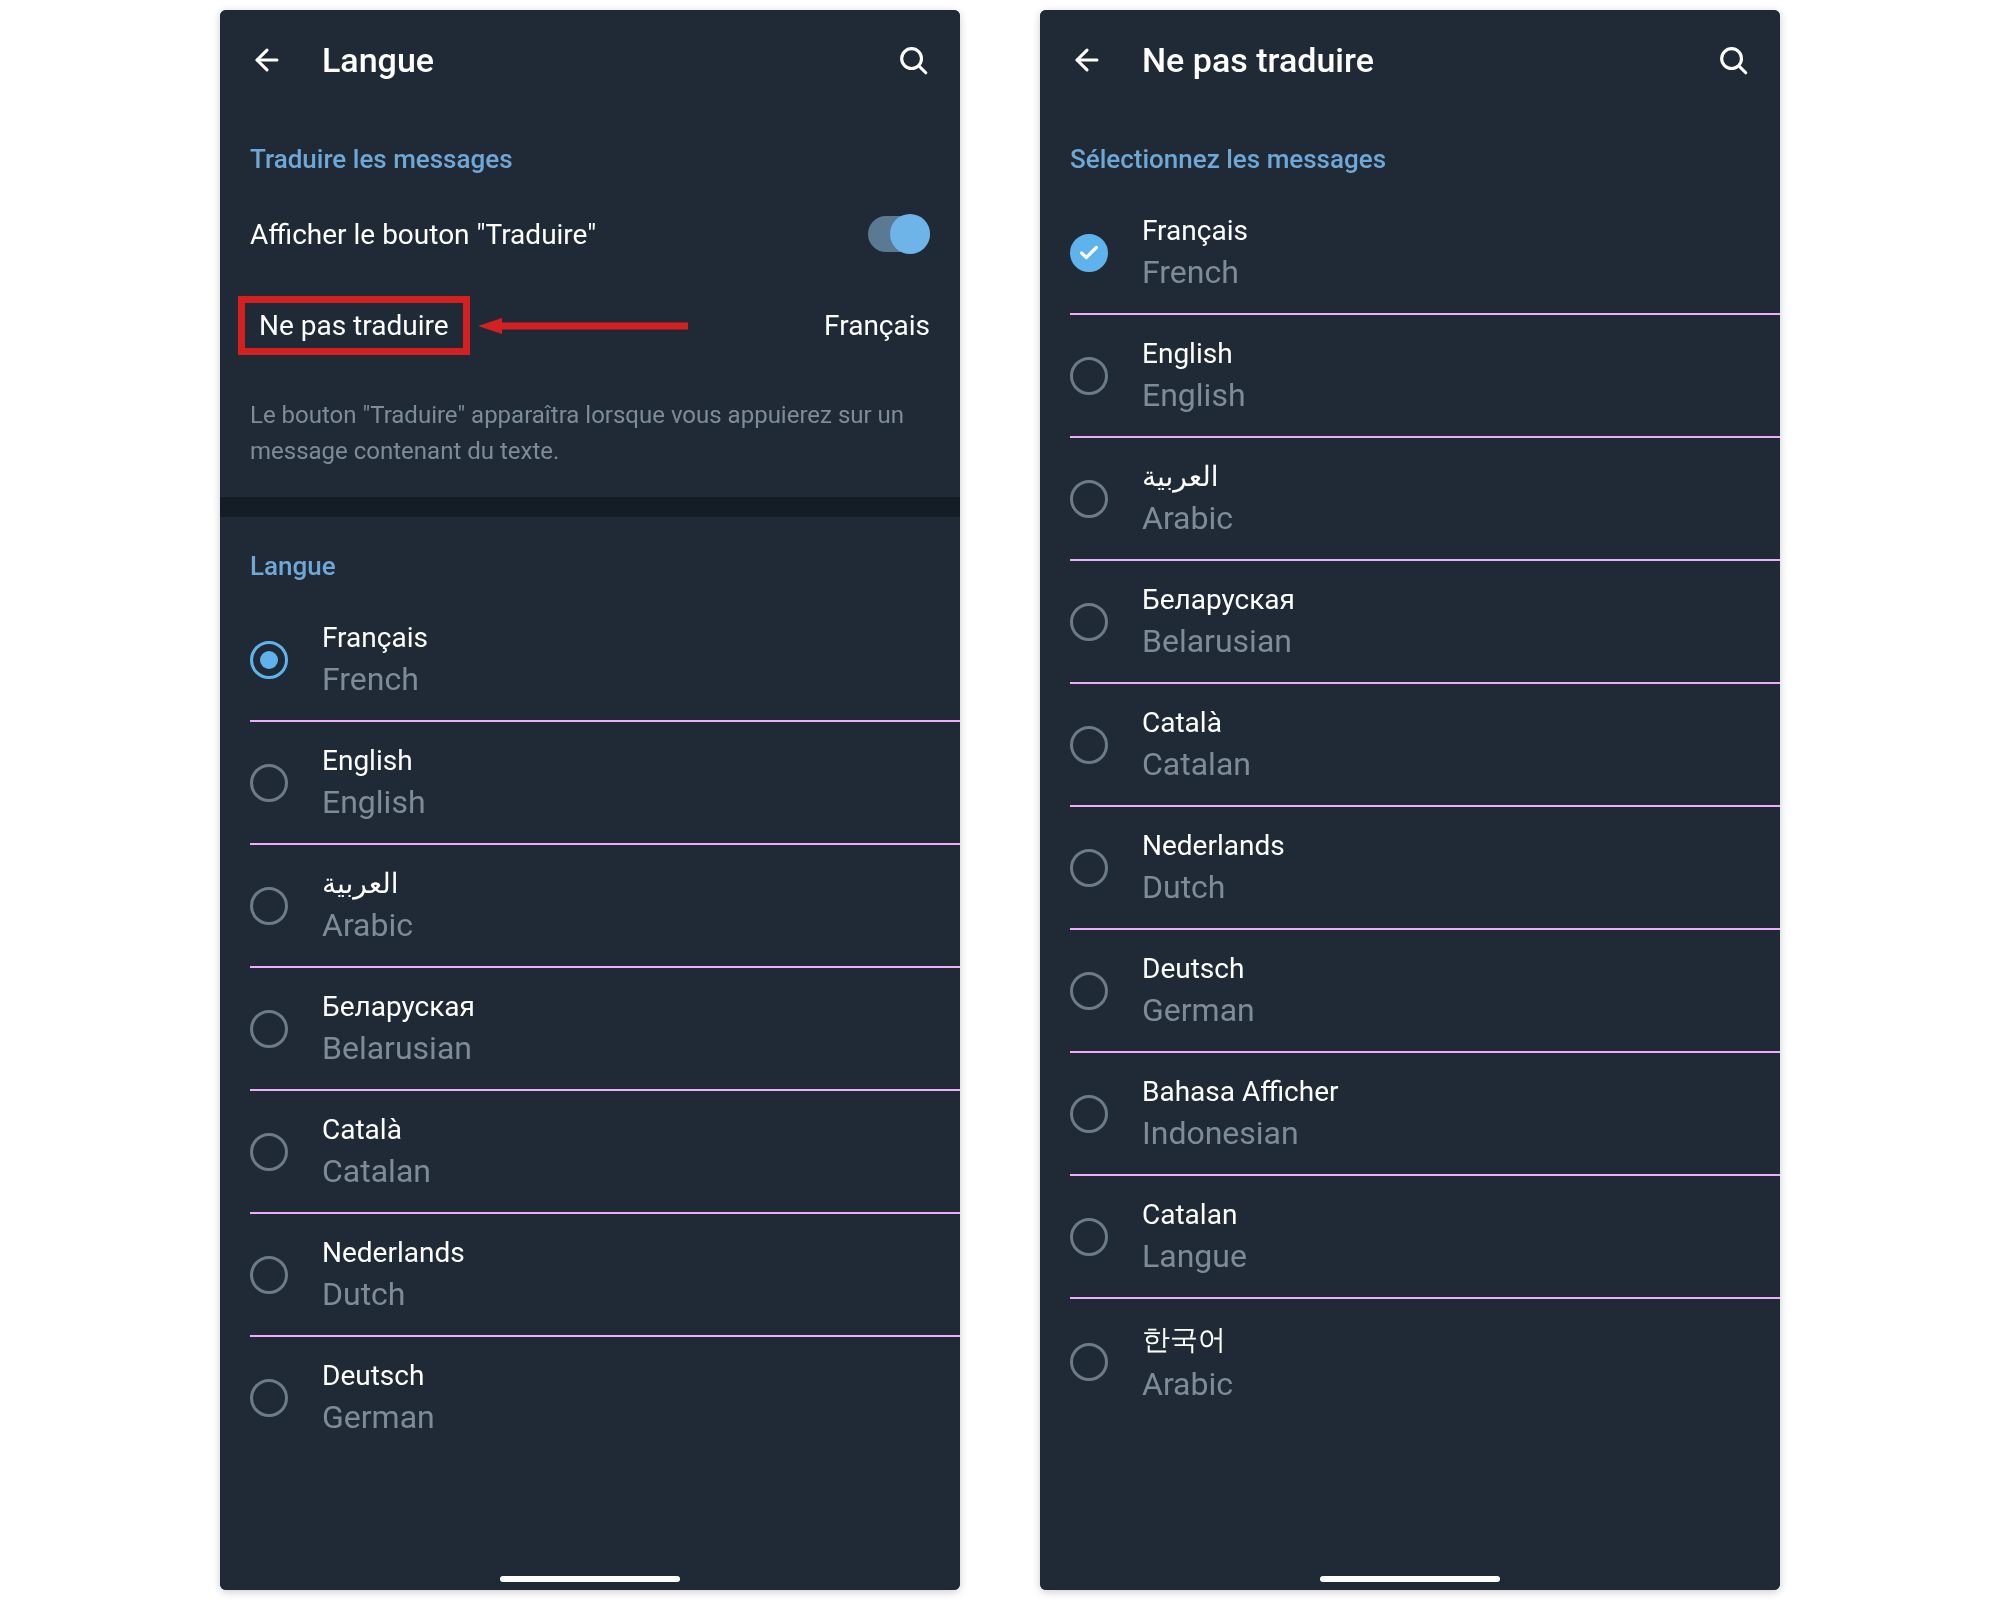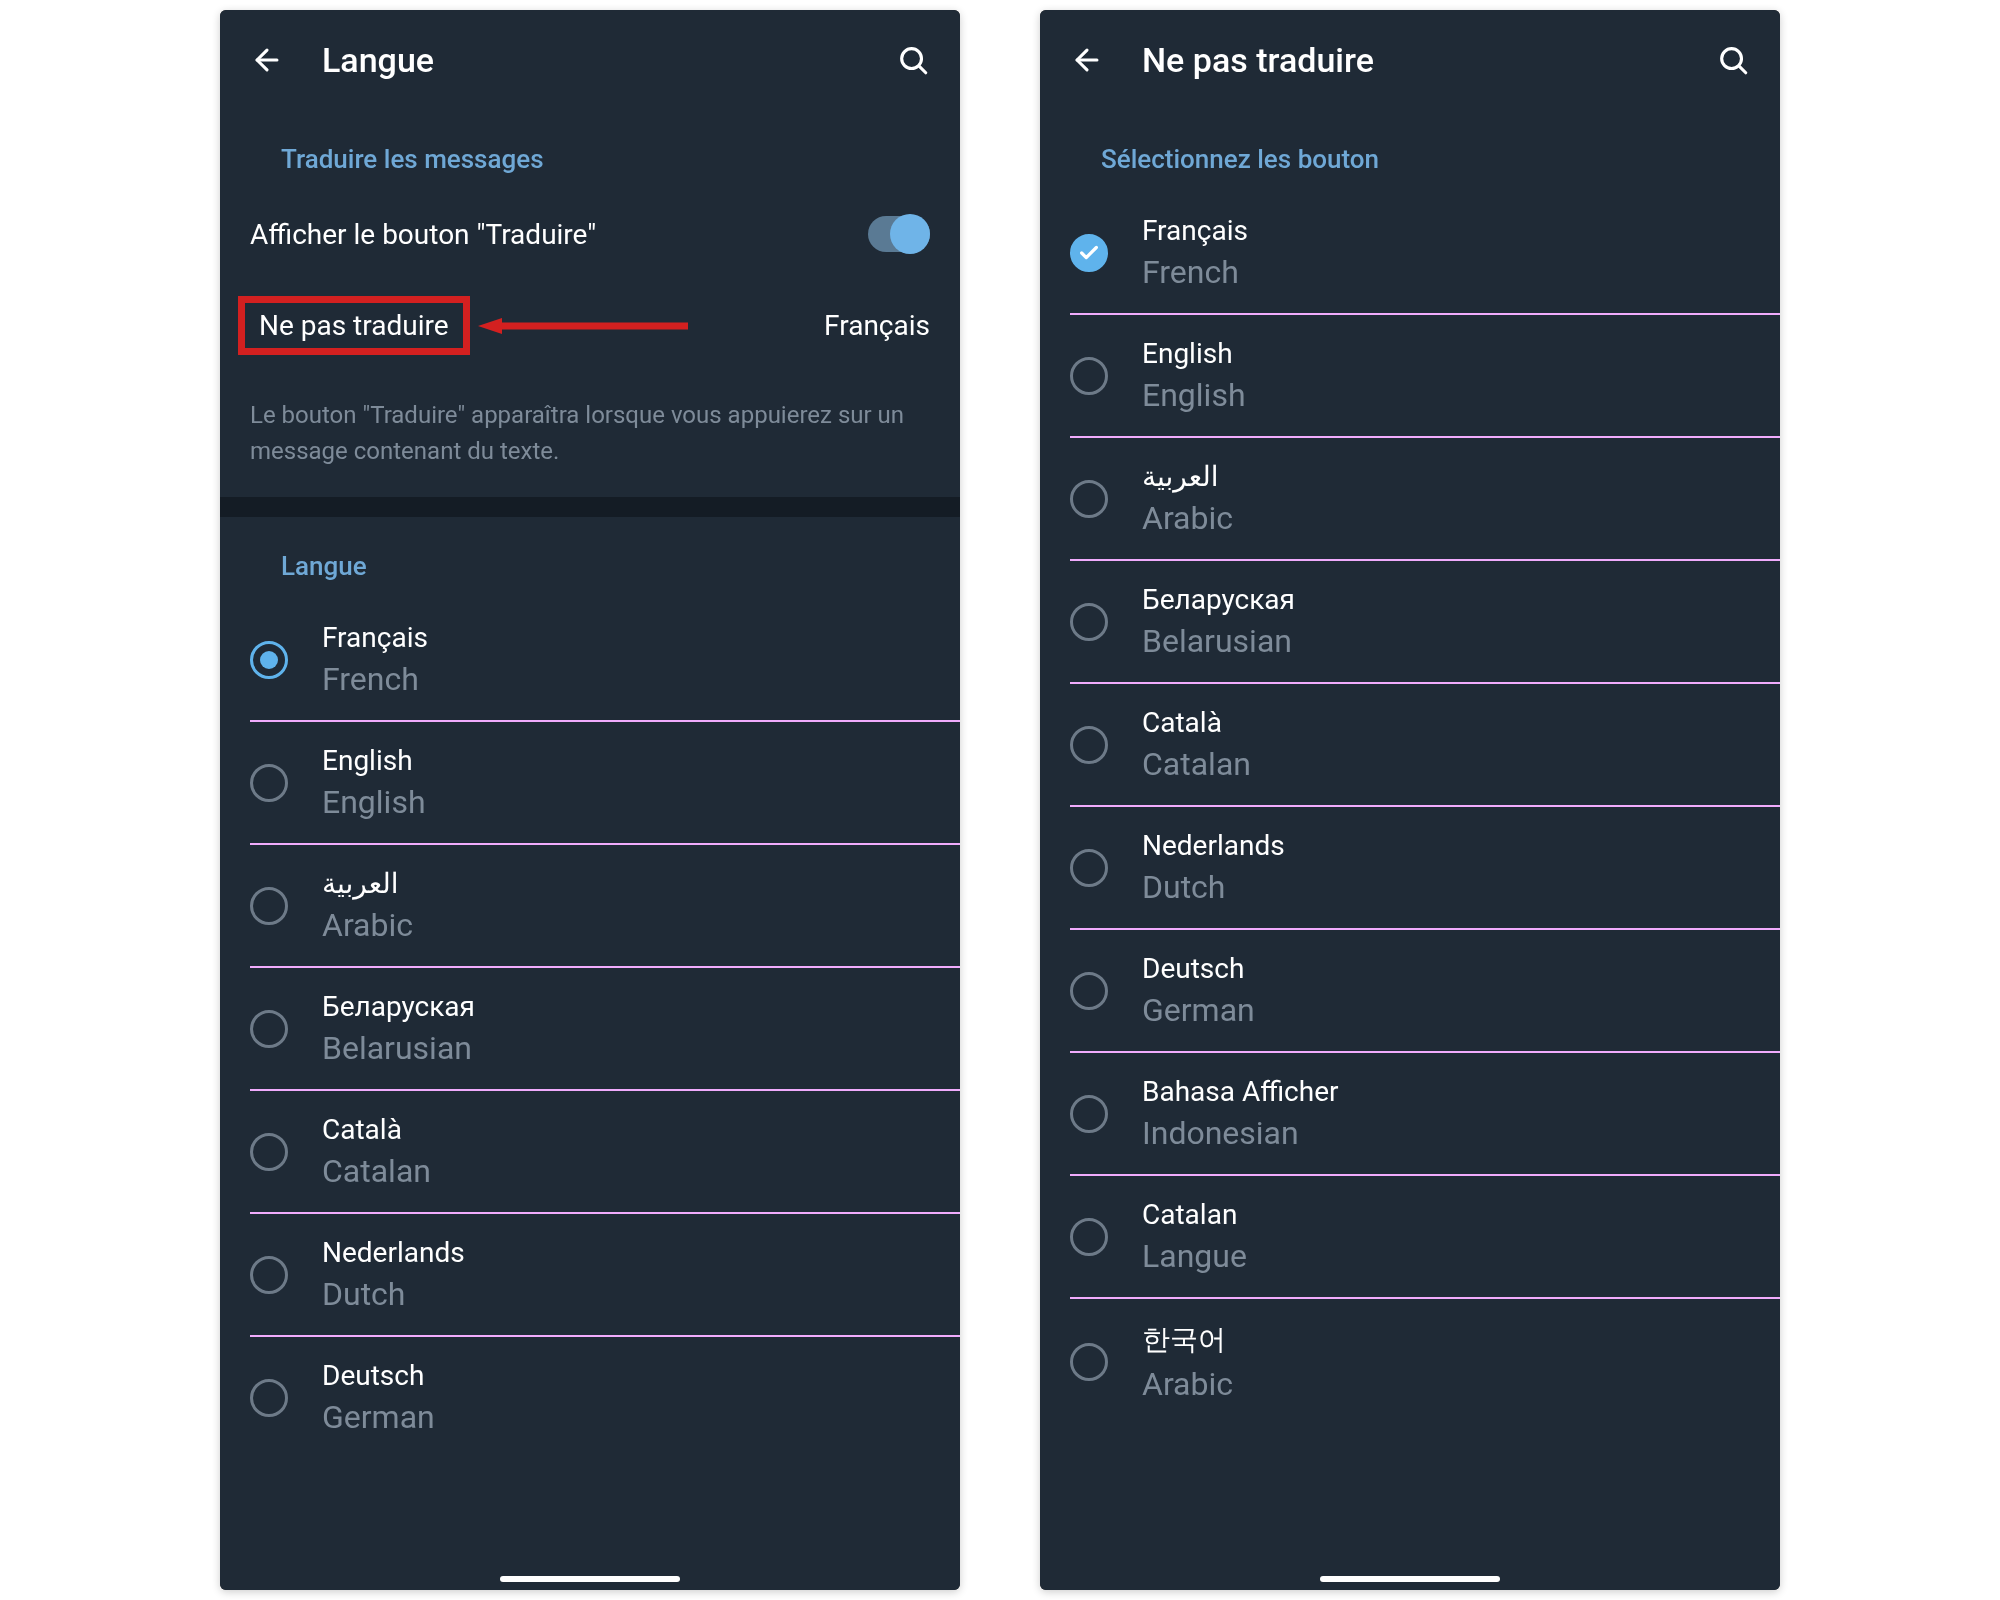--- a/index.html
+++ b/index.html
@@ -58,21 +58,20 @@
   .content {
     flex: 1;
     overflow: hidden;
     background: #1f2a36;
   }
   .section-header {
     color: #6fa8d6;
     font-size: 26px;
     font-weight: 500;
     padding: 34px 30px 18px 30px;
-    margin-left: 31px;
   }
   .row {
     display: flex;
     align-items: center;
     padding: 24px 30px;
   }
   .row-label {
     color: #ffffff;
     font-size: 28px;
     font-weight: 400;
@@ -309,21 +308,21 @@
     <div class="title">Ne pas traduire</div>
     <div class="search">
       <svg width="34" height="34" viewBox="0 0 24 24" fill="none" stroke="#ffffff" stroke-width="2.2" stroke-linecap="round" stroke-linejoin="round">
           <circle cx="11" cy="11" r="7"></circle>
           <line x1="21" y1="21" x2="16.65" y2="16.65"></line>
         </svg>
     </div>
   </div>
 
   <div class="content">
-    <div class="section-header">Sélectionnez les bouton</div>
+    <div class="section-header">Sélectionnez les messages</div>
     <div class="lang-list" id="right-lang-list">
         <div class="lang-item">
           <div class="radio checked">
             <svg width="22" height="22" viewBox="0 0 24 24" fill="none" stroke="#ffffff" stroke-width="3.5" stroke-linecap="round" stroke-linejoin="round">
               <polyline points="20 6 9 17 4 12"></polyline>
             </svg>
           </div>
           <div class="lang-texts">
             <div class="lang-native">Français</div>
             <div class="lang-english">French</div>

